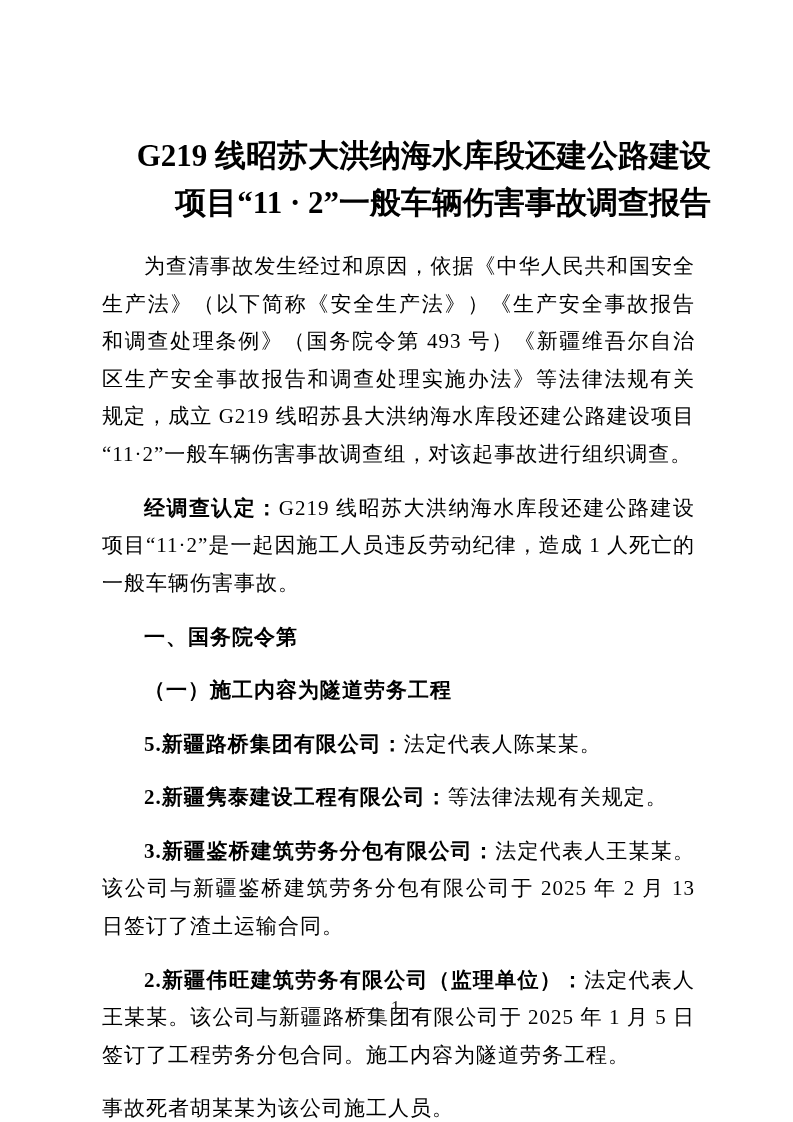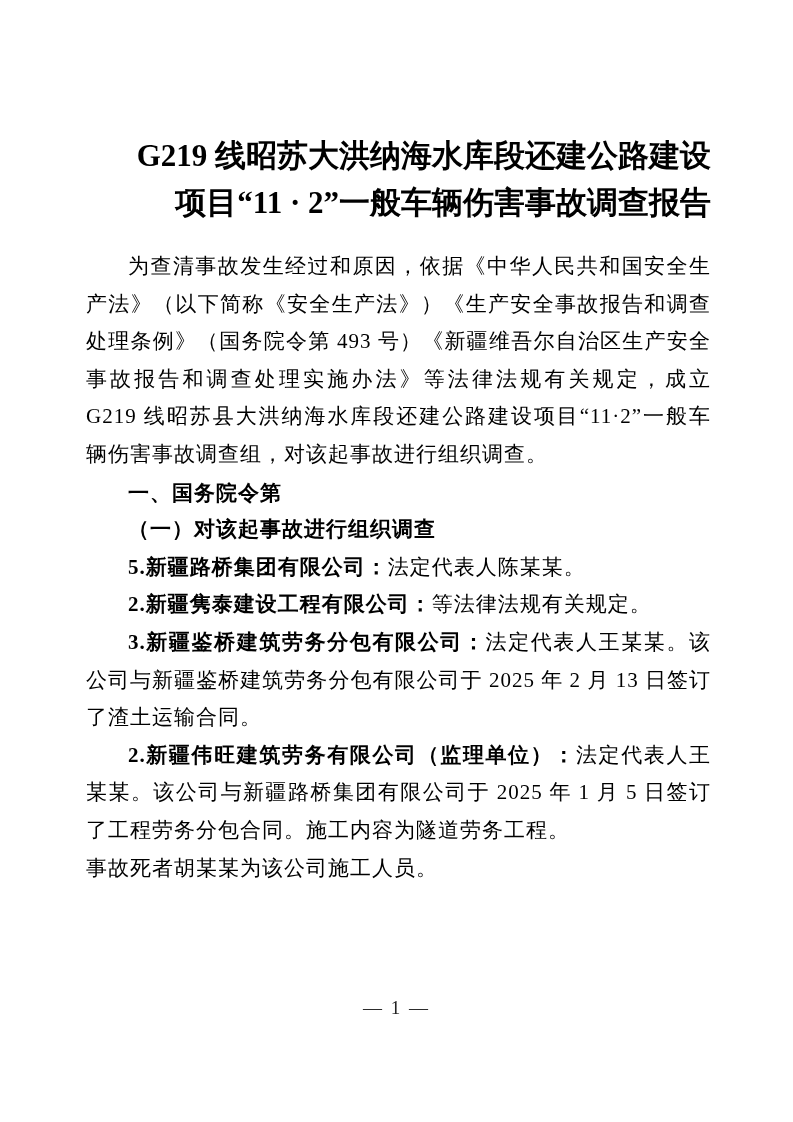--- a/index.html
+++ b/index.html
@@ -26,21 +26,21 @@
     font-size: 31px;
     font-weight: bold;
     line-height: 47px;
     font-family: "Liberation Serif", serif;
   }
   .title .tl {
     display: block;
     white-space: nowrap;
   }
   p {
-    margin: 0;
+    margin: 16px;
     font-size: 21px;
     line-height: 37.6px;
     letter-spacing: 1px;
     text-align: justify;
   }
   .indent { text-indent: 2em; }
   .first-para { margin-top: 22px; }
   .lead { font-weight: bold; }
   .heading-num {
     font-family: "Liberation Sans", sans-serif;
@@ -65,24 +65,25 @@
 
 <div class="page">
 
   <h1 class="title">
     <span class="tl">G219 线昭苏大洪纳海水库段还建公路建设</span>
     <span class="tl">项目“11 · 2”一般车辆伤害事故调查报告</span>
   </h1>
 
   <p class="indent first-para">为查清事故发生经过和原因，依据《中华人民共和国安全生产法》（以下简称《安全生产法》）《生产安全事故报告和调查处理条例》（国务院令第 493 号）《新疆维吾尔自治区生产安全事故报告和调查处理实施办法》等法律法规有关规定，成立 G219 线昭苏县大洪纳海水库段还建公路建设项目“11·2”一般车辆伤害事故调查组，对该起事故进行组织调查。</p>
 
+  <p class="indent"><span class="lead">经调查认定：</span><span>G219 线昭苏大洪纳海水库段还建公路建设项目“11·2”是一起因施工人员违反劳动纪律，造成 1 人死亡的一般车辆伤害事故。</span></p>
 
   <p class="indent heading-num">一、国务院令第</p>
 
-  <p class="indent heading-sub">（一）对该起事故进行组织调查</p>
+  <p class="indent heading-sub">（一）施工内容为隧道劳务工程</p>
 
   <p class="indent"><span class="lead">5.新疆路桥集团有限公司：</span><span>法定代表人陈某某。</span></p>
 
   <p class="indent"><span class="lead">2.新疆隽泰建设工程有限公司：</span><span>等法律法规有关规定。</span></p>
 
   <p class="indent"><span class="lead">3.新疆鉴桥建筑劳务分包有限公司：</span><span>法定代表人王某某。该公司与新疆鉴桥建筑劳务分包有限公司于 2025 年 2 月 13 日签订了渣土运输合同。</span></p>
 
   <p class="indent"><span class="lead">2.新疆伟旺建筑劳务有限公司（监理单位）：</span><span>法定代表人王某某。该公司与新疆路桥集团有限公司于 2025 年 1 月 5 日签订了工程劳务分包合同。施工内容为隧道劳务工程。</span></p>
 
   <p>事故死者胡某某为该公司施工人员。</p>

